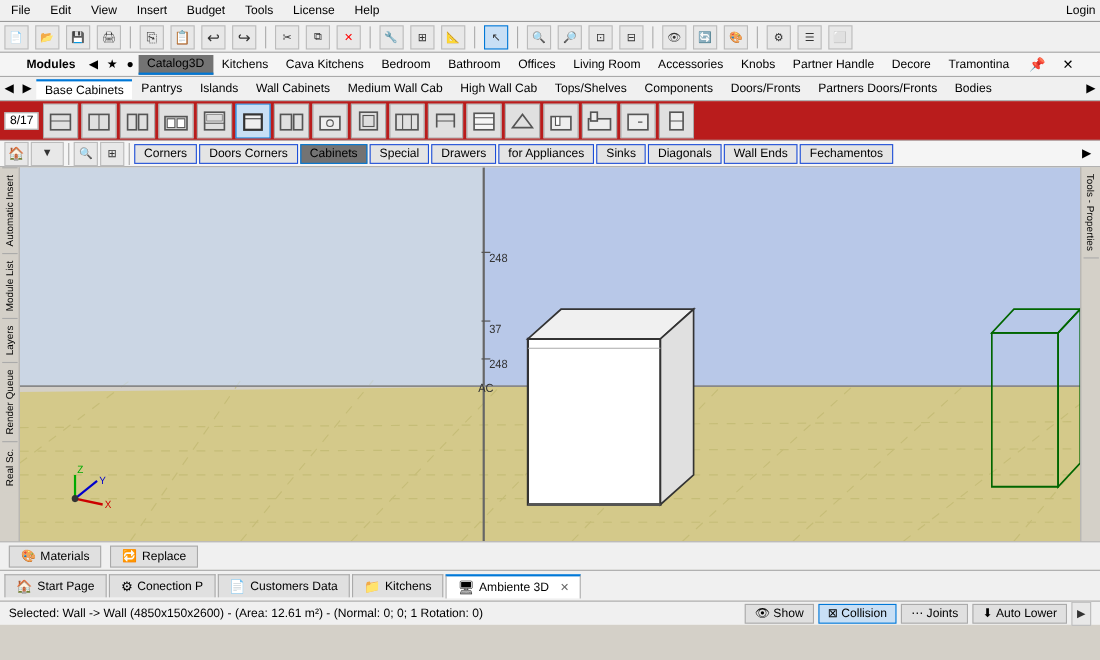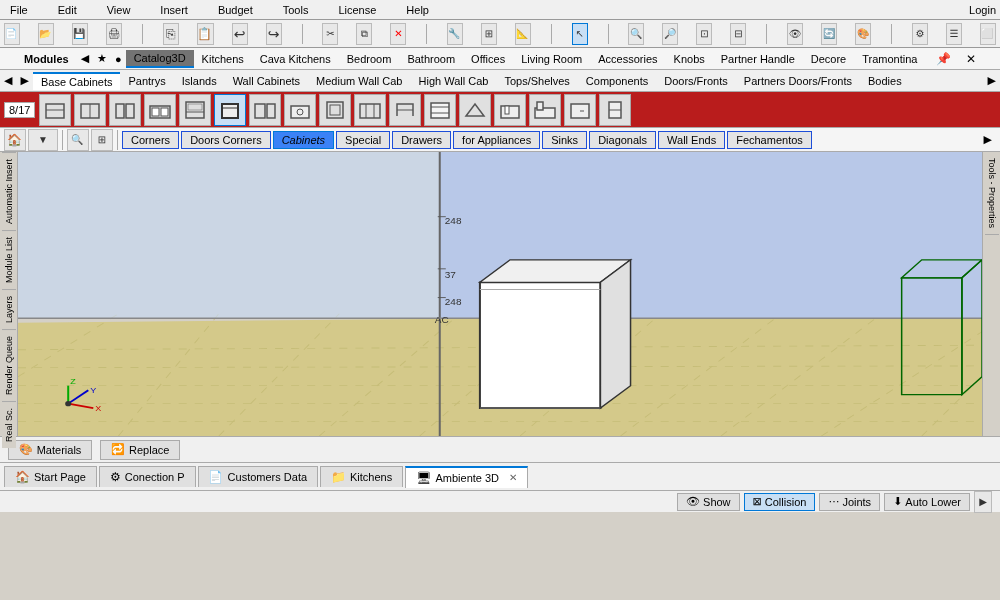--- a/index.html
+++ b/index.html
@@ -1,19 +1,19 @@
 <!DOCTYPE html>
 <html><head>
   <meta charset="utf-8">
   <style>
     * { margin: 0; padding: 0; box-sizing: border-box; }
     body { width: 1000px; height: 600px; overflow: hidden; font-family: 'Segoe UI', Tahoma, Geneva, Verdana, sans-serif; font-size: 11px; background: #d4d0c8; }
 
     
-    .toolbar { display: flex; align-items: center; background: #f0f0f0; border-bottom: 1px solid #999; height: 28px; padding: 2px 4px; gap: 18px; }
+    .toolbar { display: flex; align-items: center; background: #f0f0f0; border-bottom: 1px solid #999; height: 28px; padding: 2px 4px; gap: 6px; }
     .tb-btn { display: inline-flex; align-items: center; justify-content: center; width: 22px; height: 22px; background: #e8e8e8; border: 1px solid #bbb; cursor: pointer; font-size: 10px; color: #333; }
     .tb-sep { width: 1px; height: 20px; background: #aaa; margin: 0 2px; }
 
     
     #modules-bar { display: flex; align-items: center; background: #f5f5f5; border-bottom: 1px solid #aaa; height: 22px; padding: 0 20px; }
     #modules-bar .mod-title { font-weight: bold; font-size: 11px; padding: 0 8px 0 4px; }
     #modules-bar .mod-btn { padding: 2px 8px; font-size: 11px; cursor: pointer; white-space: nowrap; }
     #modules-bar .mod-btn.active { background: #737373; border-bottom: 2px solid #0078d7; }
     .pin-btn { margin-left: auto; cursor: pointer; font-size: 12px; padding: 0 4px; }
 
@@ -22,21 +22,21 @@
     .cat-nav { padding: 2px 4px; cursor: pointer; font-size: 11px; }
     .cat-item { padding: 2px 8px; font-size: 11px; cursor: pointer; white-space: nowrap; }
     .cat-item.active { background: #fff; border-top: 2px solid #0078d7; }
     .num-display { background: white; border: 1px solid #aaa; padding: 1px 4px; font-size: 11px; min-width: 30px; }
     .thumb-item { width: 32px; height: 32px; background: #e0e0e0; border: 1px solid #aaa; display: flex; align-items: center; justify-content: center; cursor: pointer; flex-shrink: 0; }
     .thumb-item svg { width: 24px; height: 24px; }
 
     
     #filter-row { display: flex; align-items: center; background: #f5f5f5; border-bottom: 1px solid #aaa; height: 24px; padding: 0 4px; gap: 2px; }
     .filter-btn { padding: 2px 8px; font-size: 11px; cursor: pointer; background: #e4e4e4; border: 1px solid #1d4ed8; }
-    .filter-btn.active { background: #3b82f6; border-color: #0078d7; font-style: italic; }
+    .filter-btn.active { background: #737373; border-color: #0078d7; }
 
     
     #main-area { display: flex; height: calc(600px - 20px - 28px - 28px - 22px - 22px - 38px - 24px - 28px - 26px); position: relative; }
 
     
     #left-panel { width: 18px; background: #d4d0c8; border-right: 1px solid #aaa; display: flex; flex-direction: column; align-items: center; }
     .side-tab { writing-mode: vertical-rl; text-orientation: mixed; transform: rotate(180deg); font-size: 9px; padding: 6px 2px; cursor: pointer; background: #d4d0c8; border-bottom: 1px solid #aaa; white-space: nowrap; }
 
     
     #viewport { flex: 1; background: #d4d0c8; position: relative; overflow: hidden; }
@@ -277,21 +277,21 @@
   <button class="filter-btn">Special</button>
   <button class="filter-btn">Drawers</button>
   <button class="filter-btn">for Appliances</button>
   <button class="filter-btn">Sinks</button>
   <button class="filter-btn">Diagonals</button>
   <button class="filter-btn">Wall Ends</button>
   <button class="filter-btn">Fechamentos</button>
   <div class="cat-nav" style="margin-left:auto;">▶</div>
 </div>
 
-<div id="main-area" style="display:flex; height:284px; position:relative;">
+<div id="main-area" style="display:flex; height:340px; position:relative;">
 
   <div id="left-panel">
     <div class="side-tab">Automatic Insert</div>
     <div class="side-tab">Module List</div>
     <div class="side-tab">Layers</div>
     <div class="side-tab">Render Queue</div>
     <div class="side-tab">Real Sc.</div>
   </div>
 
   <div id="viewport">
@@ -399,20 +399,21 @@
     <span>Kitchens</span>
   </div>
   <div class="btab active">
     <span class="btab-icon">🖥</span>
     <span>Ambiente 3D</span>
     <span class="btab-close">✕</span>
   </div>
 </div>
 
 <div id="statusbar">
+  <span class="status-text">Selected: Wall -&gt; Wall (4850x150x2600) - (Area: 12.61 m²) - (Normal: 0; 0; 1 Rotation: 0)</span>
   <div class="status-right">
     <div class="status-btn">
       <span>👁</span>
       <span>Show</span>
     </div>
     <div class="status-btn active">
       <span>⊠</span>
       <span>Collision</span>
     </div>
     <div class="status-btn">

